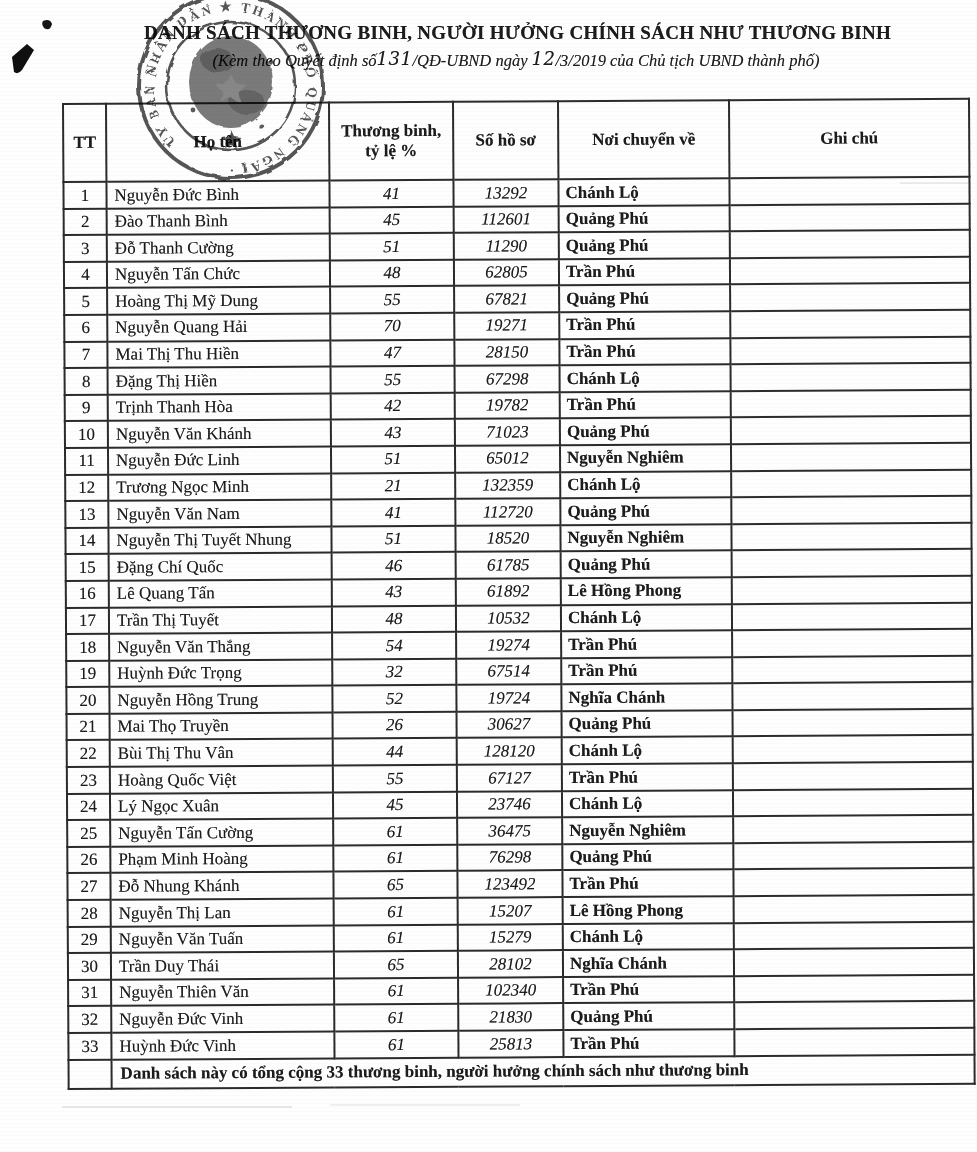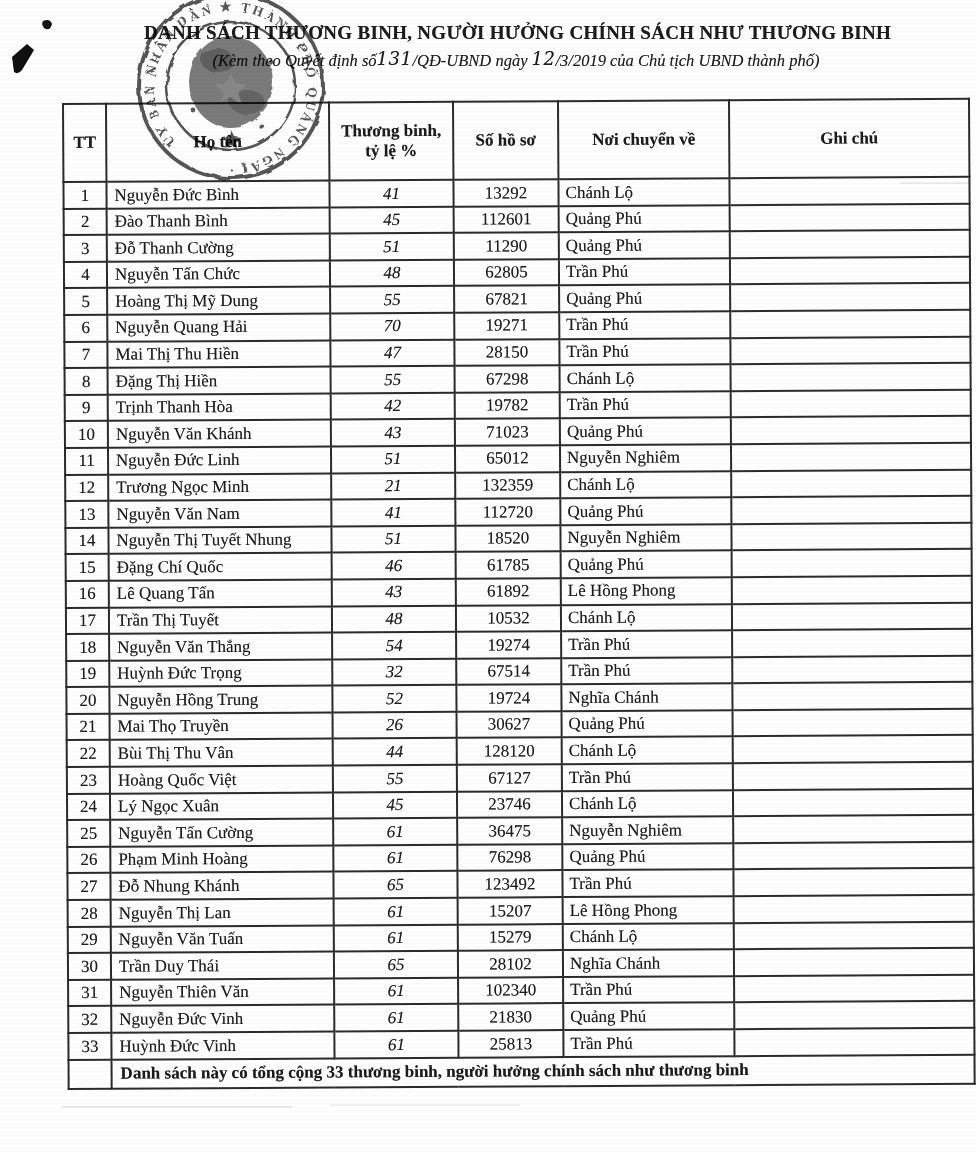--- a/index.html
+++ b/index.html
@@ -37,24 +37,24 @@
     border:2px solid #2b2b2b;padding:0 4px;overflow:hidden;
     font-size:17px;line-height:1.15;
     text-shadow:0 0 .5px rgba(0,0,0,.45);
   }
   .doc-table thead th{
     height:76px;font-weight:bold;text-align:center;vertical-align:middle;
     white-space:normal;font-size:17px;
   }
   .data-row td{height:24.6px;white-space:nowrap;vertical-align:middle;}
   .c-tt{text-align:center;}
-  .c-name{text-align:left;padding-left:7px !important;border-radius:7px;}
+  .c-name{text-align:left;padding-left:7px !important;}
   .c-pct{text-align:center;font-style:italic;}
-  .c-file{text-align:center;}
-  .c-place{text-align:left;padding-left:6px !important;}
+  .c-file{text-align:center;font-style:italic;}
+  .c-place{text-align:left;padding-left:6px !important;font-weight:bold;}
   .c-note{}
   .data-row:nth-child(3n) td{box-shadow:0 3px 0 -1px rgba(95,95,95,.30);}
   .data-row:nth-child(4n+1) td{box-shadow:0 -3px 0 -1px rgba(110,110,110,.22);}
   .summary-row td{height:27px;vertical-align:middle;}
   .summary-text{font-weight:bold;font-size:17.5px;padding-left:8px !important;white-space:nowrap;}
 
   .stamp{
     position:absolute;left:133px;top:-10px;width:196px;height:196px;
     z-index:5;pointer-events:none;mix-blend-mode:multiply;opacity:.88;
   }

